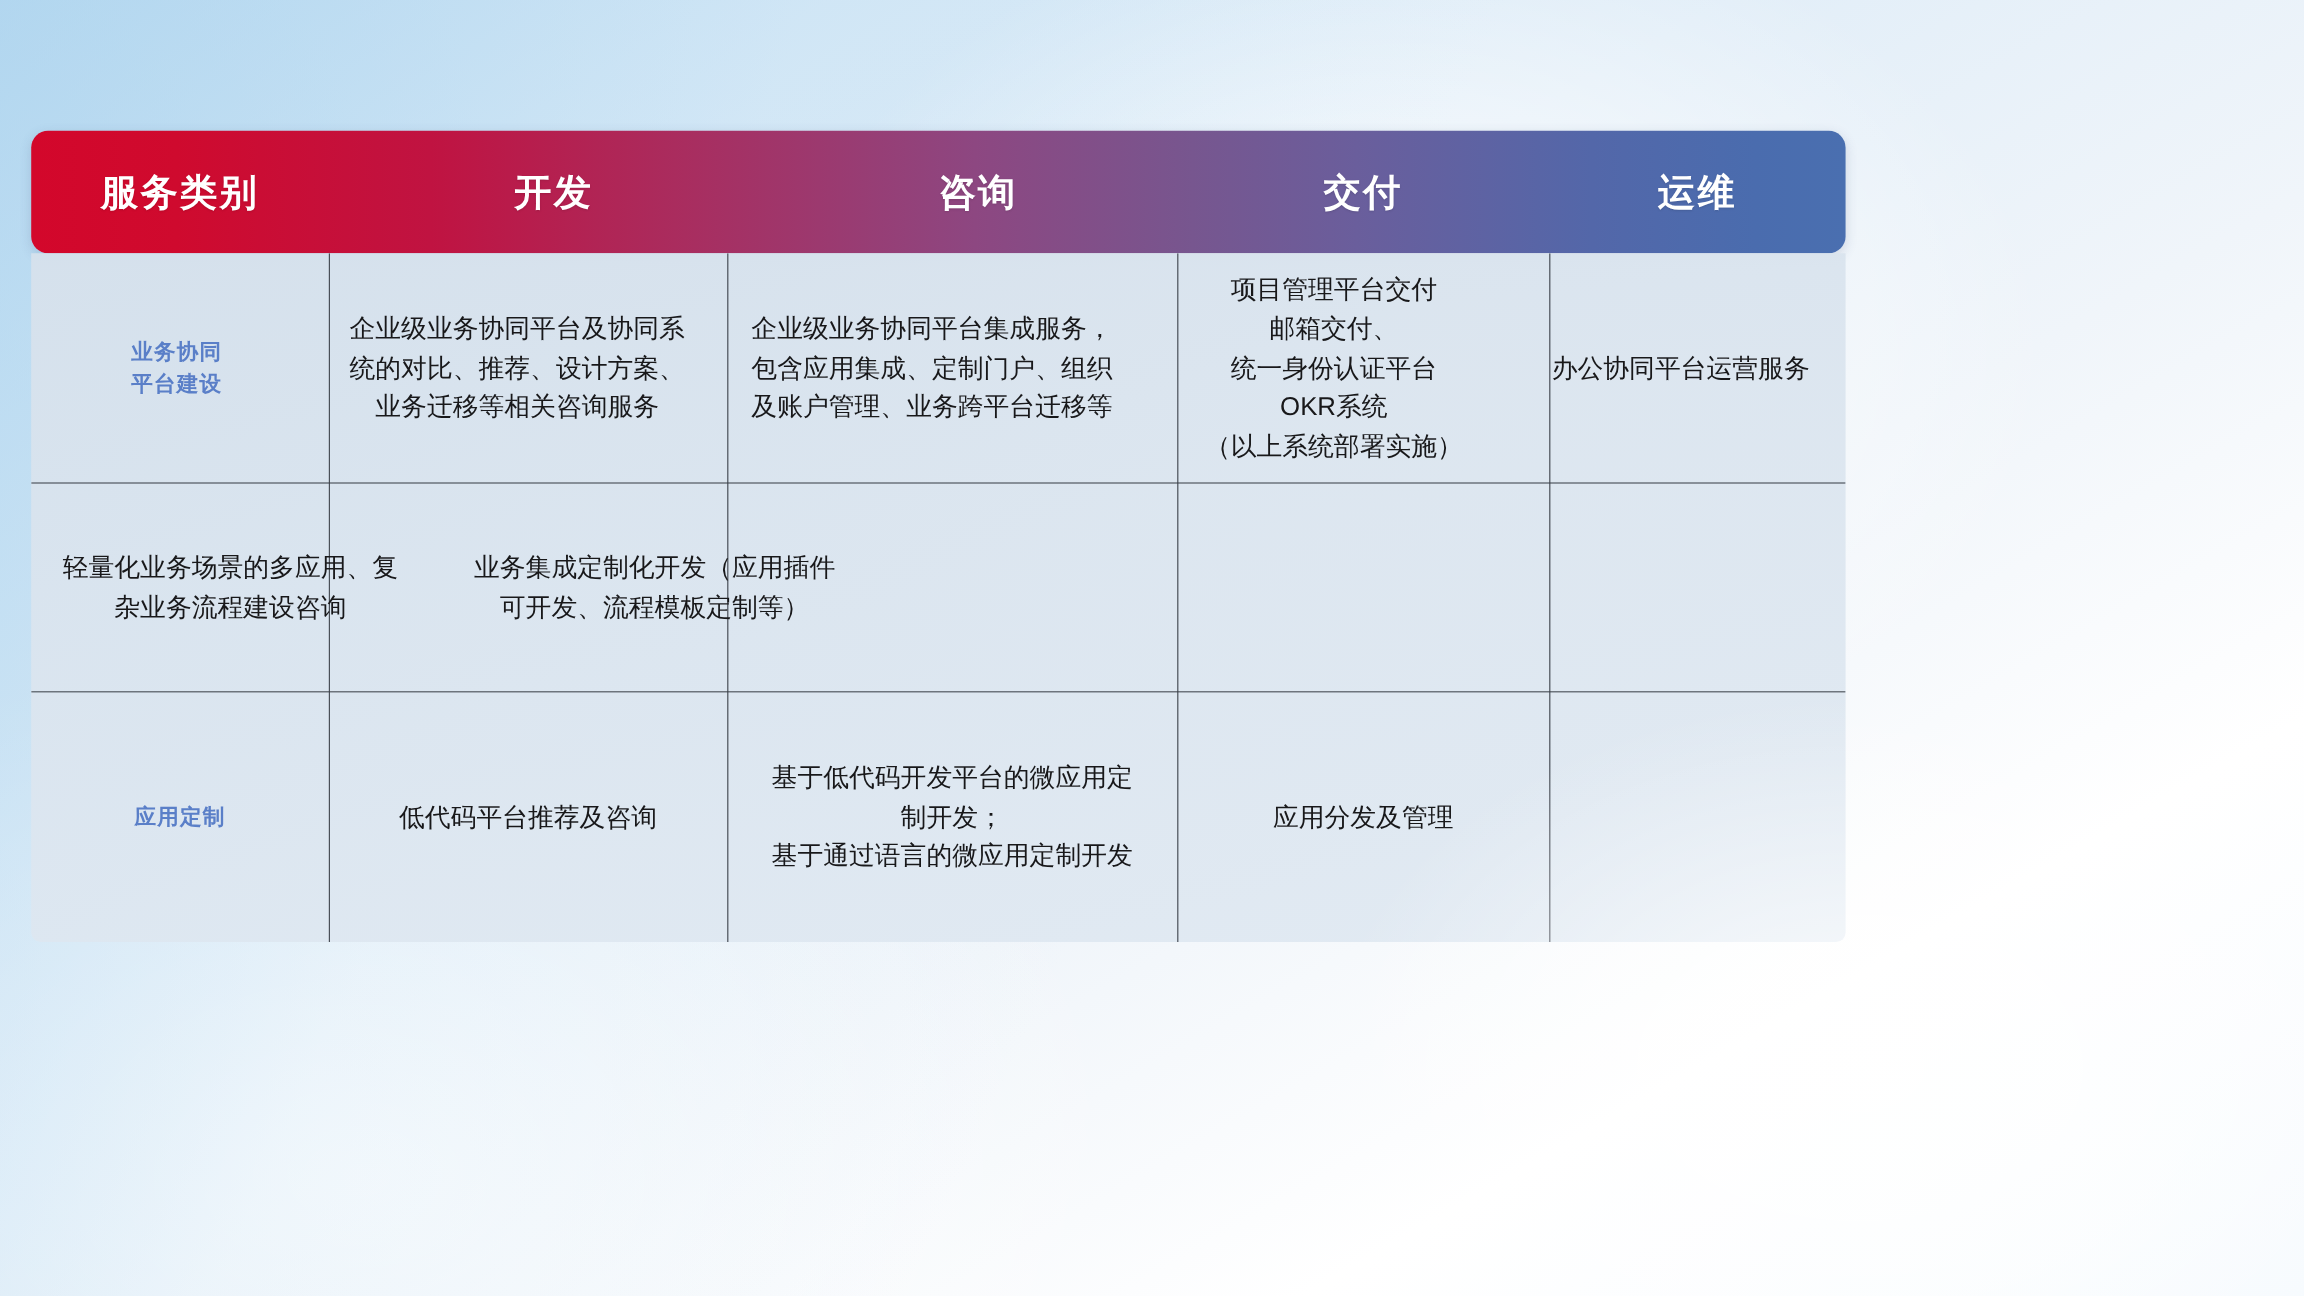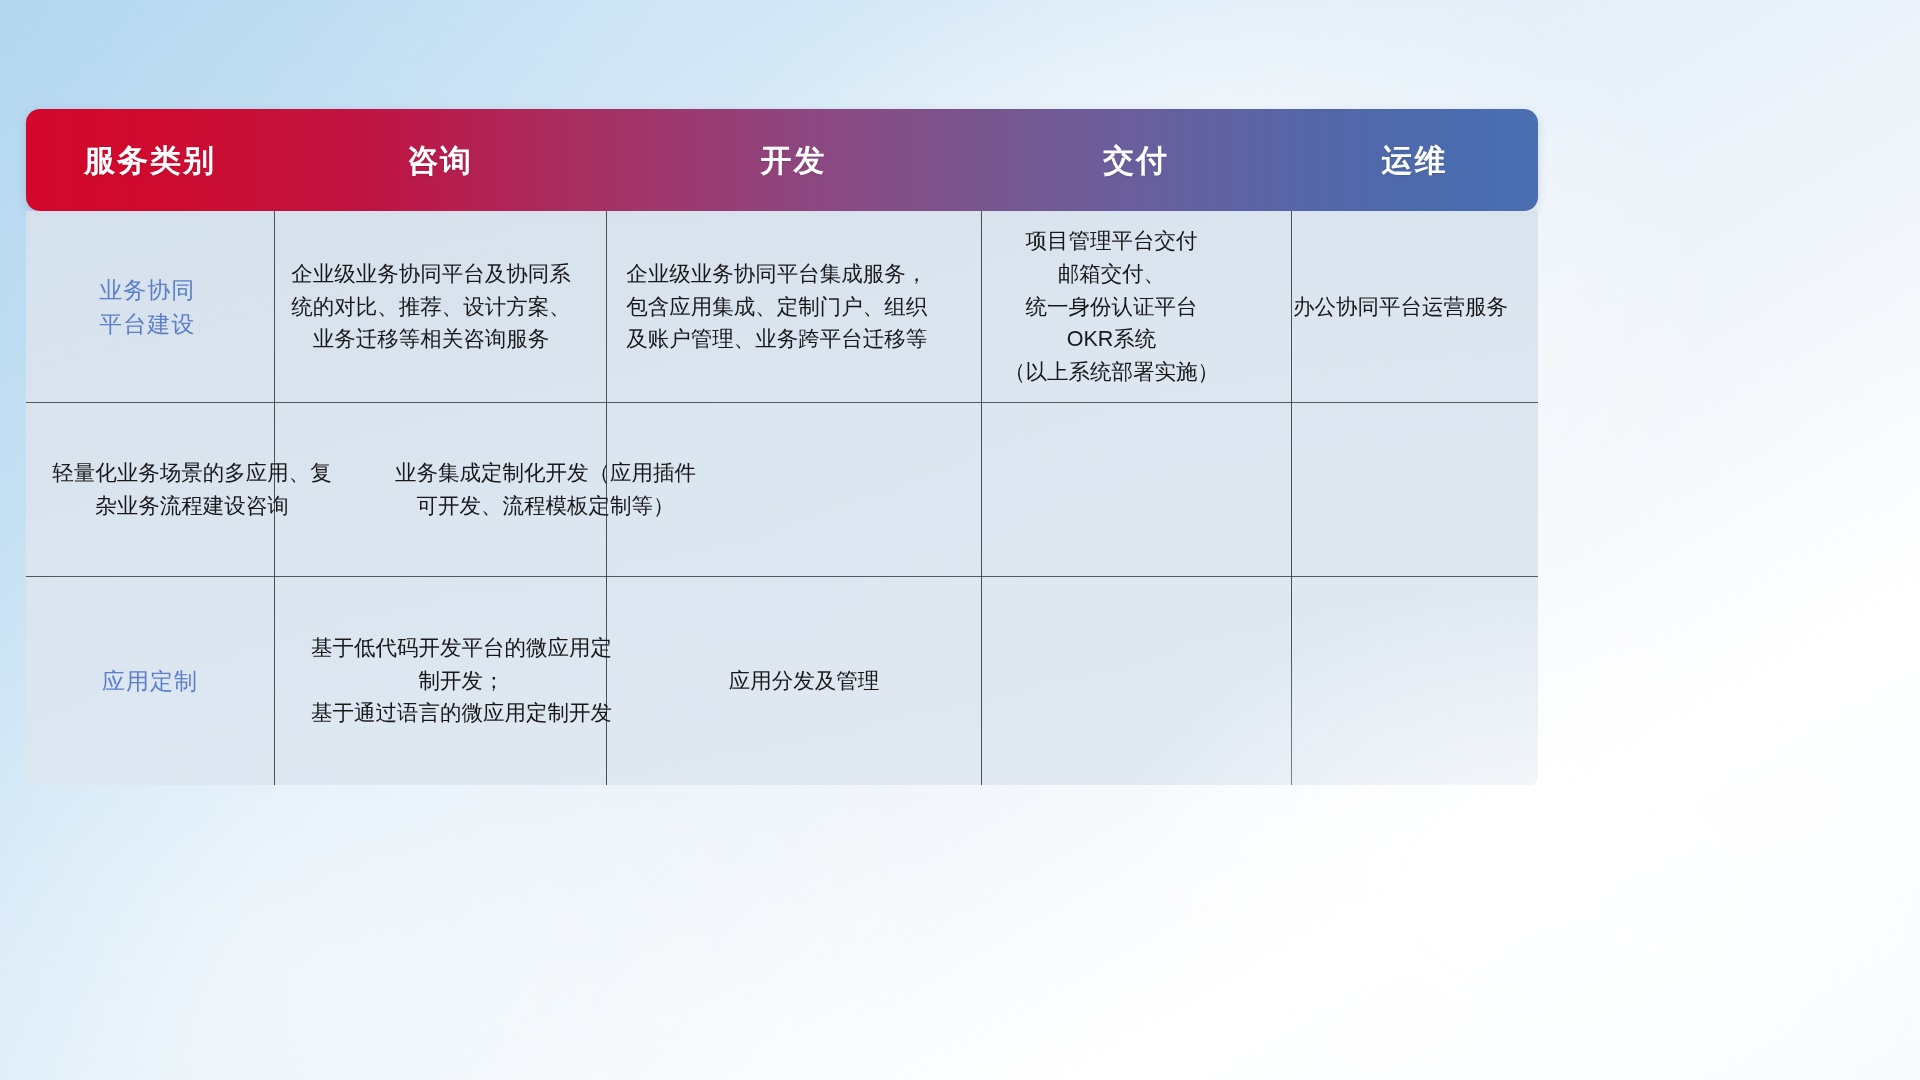--- a/index.html
+++ b/index.html
@@ -72,37 +72,37 @@
   .cell{
     box-sizing:border-box;
     display:flex;align-items:center;justify-content:center;
     text-align:center;
     font-size:21.5px;line-height:1.52;
     color:#18181a;
     padding:0 12px;
     white-space:pre-line;
   }
   .cell.label{
-    color:#5a7fc8;font-weight:normal;font-size:23px;letter-spacing:1px;line-height:1.5;
+    color:#5a7fc8;font-weight:bold;font-size:18px;letter-spacing:1px;line-height:1.5;
   }
 
   
   .vsep{position:absolute;width:1px;background:#3a3f47;opacity:.9;}
 </style>
 </head>
 <body>
 
 <div id="canvas">
 
   <div id="table">
 
     <div class="thead">
       <div class="th" style="width:248px">服务类别</div>
+      <div class="th" style="width:375px">开发</div>
       <div class="th" style="width:332px">咨询</div>
-      <div class="th" style="width:375px">开发</div>
       <div class="th" style="width:310px">交付</div>
       <div class="th" style="width:247px">运维</div>
     </div>
 
     <div class="tbody">
 
       <div class="vsep" style="left:248px;top:0;height:574px;"></div>
       <div class="vsep" style="left:580px;top:0;height:574px;"></div>
       <div class="vsep" style="left:955px;top:0;height:574px;"></div>
       <div class="vsep" style="left:1265px;top:0;height:574px;"></div>
@@ -130,20 +130,21 @@
 杂业务流程建设咨询</div>
         <div class="cell" style="width:375px">业务集成定制化开发（应用插件
 可开发、流程模板定制等）</div>
         <div class="cell" style="width:310px"></div>
         <div class="cell" style="width:247px"></div>
         <div class="hsep" style="bottom:0;"></div>
       </div>
 
       <div class="trow r3">
         <div class="cell label" style="width:248px">应用定制</div>
+        <div class="cell" style="width:332px">低代码平台推荐及咨询</div>
         <div class="cell" style="width:375px">基于低代码开发平台的微应用定
 制开发；
 基于通过语言的微应用定制开发</div>
         <div class="cell" style="width:310px">应用分发及管理</div>
         <div class="cell" style="width:247px"></div>
       </div>
 
     </div>
   </div>
 </div>

